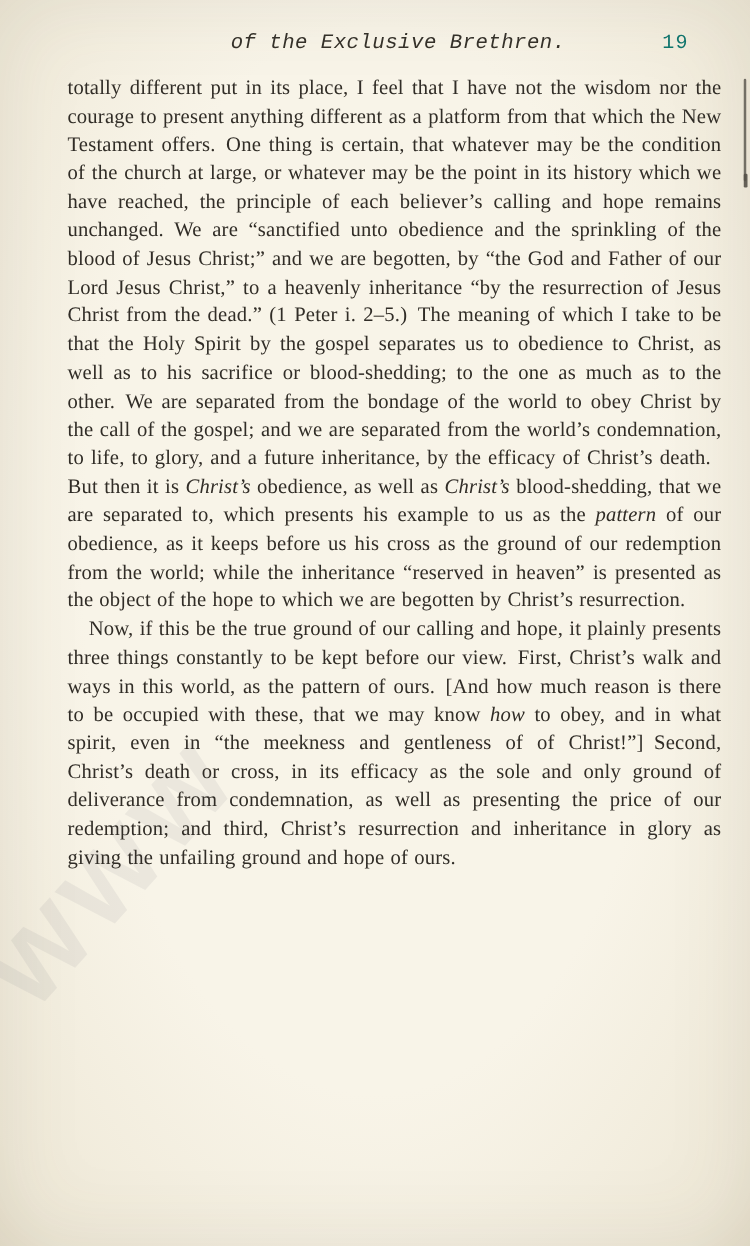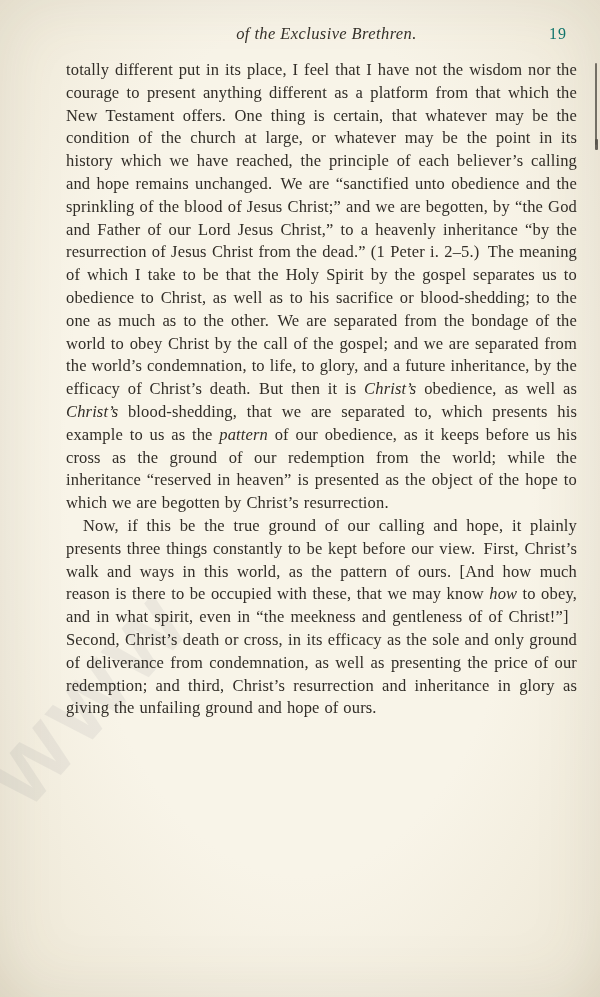--- a/index.html
+++ b/index.html
@@ -19,43 +19,44 @@
   .vignette {
     position: absolute;
     inset: 0;
     pointer-events: none;
     box-shadow: inset 0 0 70px rgba(90, 80, 60, 0.10);
   }
   .page-header {
     position: absolute;
     top: 24px;
     left: 64px;
-    right: 11px;
+    right: 27px;
     height: 24px;
     font-size: 16.5px;
+    font-family: Liberation Mono, monospace;
   }
   .running-title {
     display: block;
     text-align: center;
     font-style: italic;
     letter-spacing: 0.4px;
     color: #35312a;
   }
   .page-number {
     position: absolute;
     right: 22px;
     top: 1px;
     font-size: 16px;
     letter-spacing: 1px;
     color: #0f766e;
   }
   .text-block {
     position: absolute;
     top: 59px;
-    left: 66px;
+    left: 54px;
     right: 23px;
     text-align: justify;
     font-size: 16.5px;
     line-height: 22.8px;
     letter-spacing: 0.15px;
     word-spacing: 0.6px;
   }
   .text-block p {
     margin: 0;
   }

